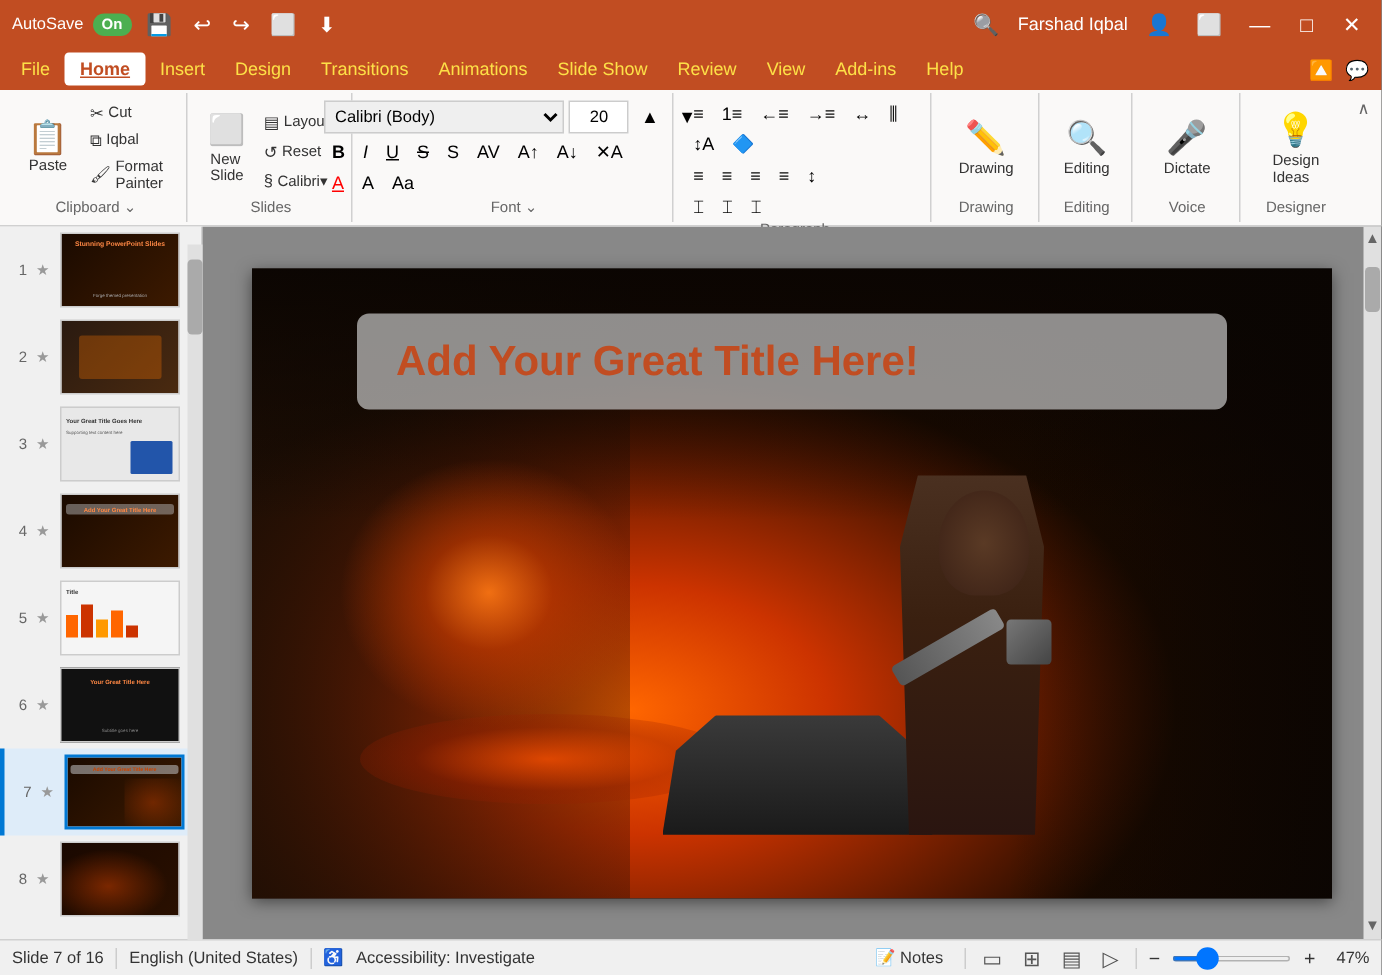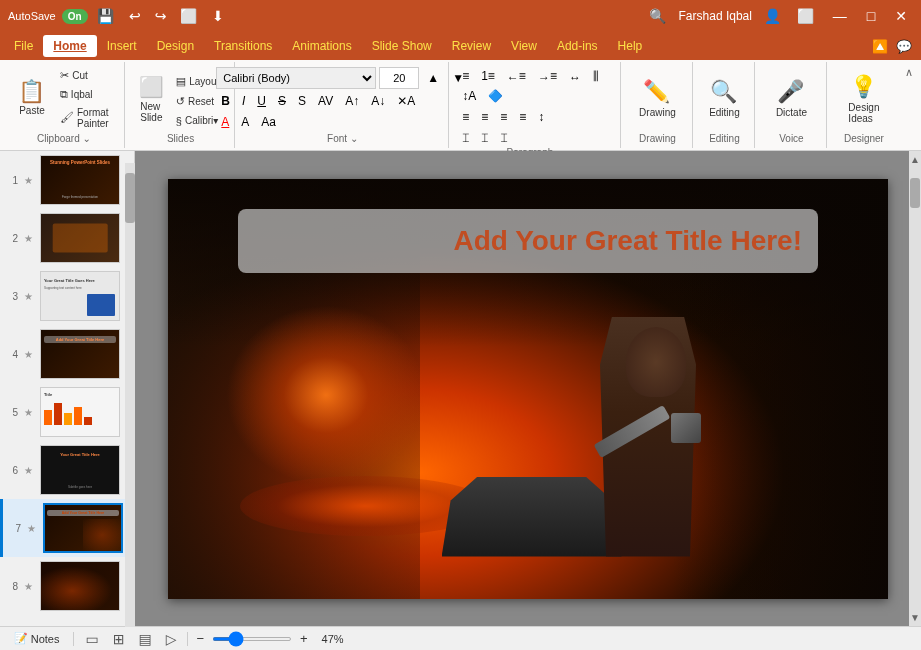--- a/index.html
+++ b/index.html
@@ -46,21 +46,21 @@
     .slide-thumb.active { background: #deecf9; border-left: 3px solid #0078d4; }
     .slide-num { font-size: 10px; color: #666; width: 12px; text-align: right; }
     .slide-star { font-size: 10px; color: #999; width: 10px; }
     .thumb-img { width: 80px; height: 50px; background: #333; border: 1px solid #ccc; overflow: hidden; display: flex; align-items: center; justify-content: center; position: relative; }
     .thumb-img.active { border: 2px solid #0078d4; }
 
     
     .canvas-area { flex: 1; background: #888; display: flex; align-items: center; justify-content: center; position: relative; overflow: hidden; }
     .slide-canvas { width: 720px; height: 420px; background: #1a1a1a; position: relative; overflow: hidden; box-shadow: 0 2px 10px rgba(0,0,0,0.5); }
     .forge-bg { position: absolute; width: 100%; height: 100%; background: radial-gradient(ellipse at 35% 70%, #ff6600 0%, #cc3300 20%, #1a0a00 55%, #0a0505 100%); }
-    .slide-title-box { position: absolute; top: 30px; left: 50%; transform: translateX(-50%); width: 580px; background: rgba(200,200,200,0.7); border-radius: 8px; padding: 16px 16px; text-align: right; }
+    .slide-title-box { position: absolute; top: 30px; left: 50%; transform: translateX(-50%); width: 580px; background: rgba(200,200,200,0.7); border-radius: 8px; padding: 16px 26px; text-align: left; }
     .slide-title-text { font-size: 28px; font-weight: bold; color: #c14d22; font-family: Arial, sans-serif; white-space: nowrap; }
 
     
     .status-bar { height: 24px; background: #f0f0f0; border-top: 1px solid #d0d0d0; display: flex; align-items: center; padding: 0 8px; gap: 8px; font-size: 11px; color: #333; flex-shrink: 0; }
     .status-left { display: flex; align-items: center; gap: 8px; flex: 1; }
     .status-right { display: flex; align-items: center; gap: 8px; }
     .status-divider { width: 1px; height: 14px; background: #ccc; }
     .zoom-slider { width: 80px; height: 4px; background: #ccc; border-radius: 2px; cursor: pointer; }
     .view-btn { font-size: 14px; color: #555; cursor: pointer; padding: 1px 3px; }
     .notes-btn { display: flex; align-items: center; gap: 3px; cursor: pointer; color: #333; padding: 2px 6px; border-radius: 3px; }
@@ -383,20 +383,28 @@
     <div style="position:absolute;right:0;top:0;bottom:0;width:12px;background:#e0e0e0;display:flex;flex-direction:column;align-items:center;">
       <span style="font-size:10px;color:#666;cursor:pointer;padding:3px;">▲</span>
       <div style="width:10px;height:30px;background:#aaa;border-radius:3px;margin-top:10px;cursor:pointer;"></div>
       <div style="flex:1;"></div>
       <span style="font-size:10px;color:#666;cursor:pointer;padding:3px;">▼</span>
     </div>
   </div>
 </div>
 
 <div class="status-bar">
+  <div class="status-left">
+    <span>Slide 7 of 16</span>
+    <div class="status-divider"></div>
+    <span style="cursor:pointer;">English (United States)</span>
+    <div class="status-divider"></div>
+    <span>♿</span>
+    <span style="cursor:pointer;">Accessibility: Investigate</span>
+  </div>
   <div class="status-right">
     <div class="notes-btn">
       <span>📝</span>
       <span>Notes</span>
     </div>
     <div class="status-divider"></div>
     <span class="view-btn">▭</span>
     <span class="view-btn">⊞</span>
     <span class="view-btn">▤</span>
     <span class="view-btn">▷</span>

